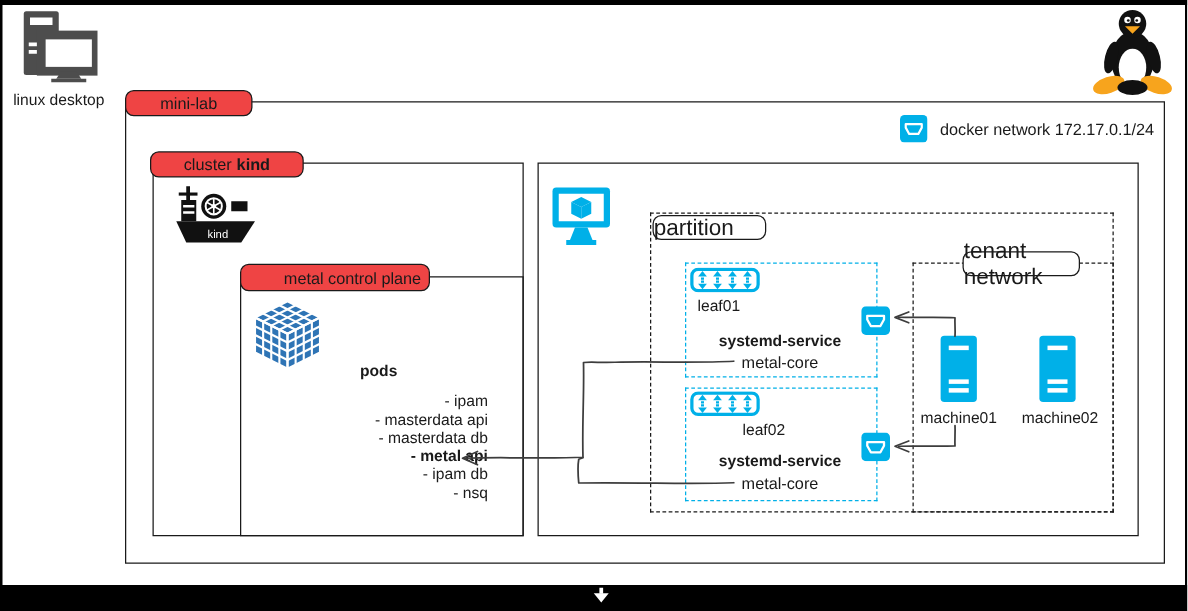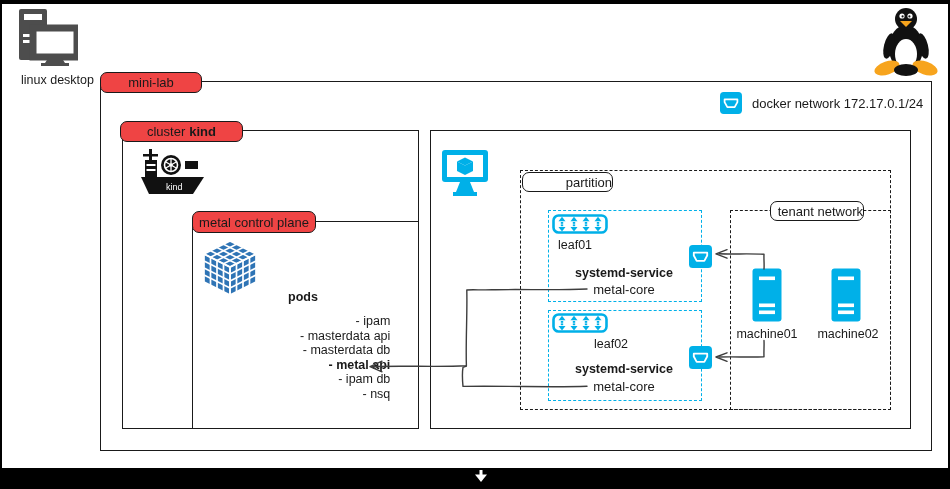--- a/index.html
+++ b/index.html
@@ -8,21 +8,21 @@
   .frame{position:absolute;left:0;top:0;right:0;bottom:0;border-left:2px solid #000;
          border-right:2px solid #000;border-top:4px solid #000;pointer-events:none;z-index:60;}
   .abs{position:absolute;}
   .box{position:absolute;border:1.4px solid #1a1a1a;background:transparent;}
   .dashed-black{position:absolute;border:1.4px dashed #1a1a1a;}
   .dashed-cyan{position:absolute;border:1.6px dashed #00b0e8;}
   .tab{position:absolute;background:#ef4444;border:1.6px solid #1a1a1a;border-radius:7px;
        display:flex;align-items:center;justify-content:center;font-size:13px;z-index:6;}
   .tab b{margin-left:4px;}
   .whitelabel{position:absolute;background:#fff;border:1.4px solid #1a1a1a;border-radius:7px;
-       display:flex;align-items:center;justify-content:flex-end;font-size:13px;z-index:6;}
+       display:flex;align-items:center;justify-content:flex-start;font-size:18px;z-index:6;}
   .txt{position:absolute;font-size:12.5px;white-space:nowrap;}
   .ctr{text-align:center;}
   .bold{font-weight:bold;}
   .pods-list{position:absolute;left:300px;top:314px;font-size:12.5px;line-height:14.6px;text-align:right;}
   .pods-list div{white-space:nowrap;}
   .bottombar{position:absolute;left:0;right:0;top:468px;height:21px;background:#000;z-index:70;}
   .conn{position:absolute;left:0;top:0;z-index:4;pointer-events:none;}
   svg{display:block;}
 </style>
 </head>
@@ -35,21 +35,21 @@
       <rect x="5" y="1" width="28" height="51" rx="2" fill="#4d4d4d"></rect>
       <rect x="10" y="6" width="18" height="6" fill="#fff"></rect>
       <rect x="9" y="26" width="8" height="3" fill="#fff"></rect>
       <rect x="9" y="32" width="8" height="3" fill="#fff"></rect>
       <rect x="19" y="20" width="44" height="29" fill="#fff"></rect>
       <rect x="19" y="20" width="44" height="29" fill="none" stroke="#4d4d4d" stroke-width="7"></rect>
       <polygon points="35,49 47,49 51,55 31,55" fill="#4d4d4d"></polygon>
       <rect x="27" y="55" width="28" height="3" fill="#4d4d4d"></rect>
     </svg>
   </div>
-  <div class="txt ctr" style="left:0px;top:73px;width:94px;text-align:right;">linux desktop</div>
+  <div class="txt ctr" style="left:0px;top:73px;width:94px;">linux desktop</div>
 
   <div class="abs" style="left:872px;top:4px;width:68px;height:74px;">
     <svg width="68" height="74" viewBox="0 0 68 74">
       <ellipse cx="34" cy="44" rx="17" ry="23" fill="#111"></ellipse>
       <circle cx="34" cy="15" r="11" fill="#111"></circle>
       <ellipse cx="17" cy="42" rx="5" ry="13" fill="#111" transform="rotate(14 17 42)"></ellipse>
       <ellipse cx="51" cy="42" rx="5" ry="13" fill="#111" transform="rotate(-14 51 42)"></ellipse>
       <ellipse cx="34" cy="50" rx="11" ry="15" fill="#fff"></ellipse>
       <circle cx="30" cy="12" r="2.6" fill="#fff"></circle>
       <circle cx="38" cy="12" r="2.6" fill="#fff"></circle>
@@ -88,21 +88,21 @@
         <line x1="25.4" y1="14.8" x2="36.6" y2="21.2"></line>
         <line x1="25.4" y1="21.2" x2="36.6" y2="14.8"></line>
       </g>
       <rect x="45" y="14" width="13" height="8" fill="#111"></rect>
       <polygon points="1,30 64,30 53,47 9,47" fill="#111"></polygon>
       <text x="26" y="43" font-size="9" fill="#fff" font-family="Liberation Sans, sans-serif">kind</text>
     </svg>
   </div>
 
   <div class="box" style="left:192px;top:221px;width:225px;height:206px;"></div>
-  <div class="tab" style="left:192px;top:211px;width:122px;height:20px;">
+  <div class="tab" style="left:192px;top:211px;width:122px;height:20px;padding-left:28px;">
     <span>metal control plane</span>
   </div>
 
   <div class="abs" style="left:199px;top:238px;width:62px;height:60px;">
     <svg width="62" height="60" viewBox="0 0 62 60">
       <polygon points="31,3 57,16 31,29 5,16" fill="#2e74b5"></polygon>
       <polygon points="5,16 31,29 31,57 5,44" fill="#2e74b5"></polygon>
       <polygon points="57,16 31,29 31,57 57,44" fill="#2e74b5"></polygon>
       <g stroke="#fff" stroke-width="1.7" fill="none">
         <line x1="24.5" y1="6.25" x2="50.5" y2="19.25"></line>

